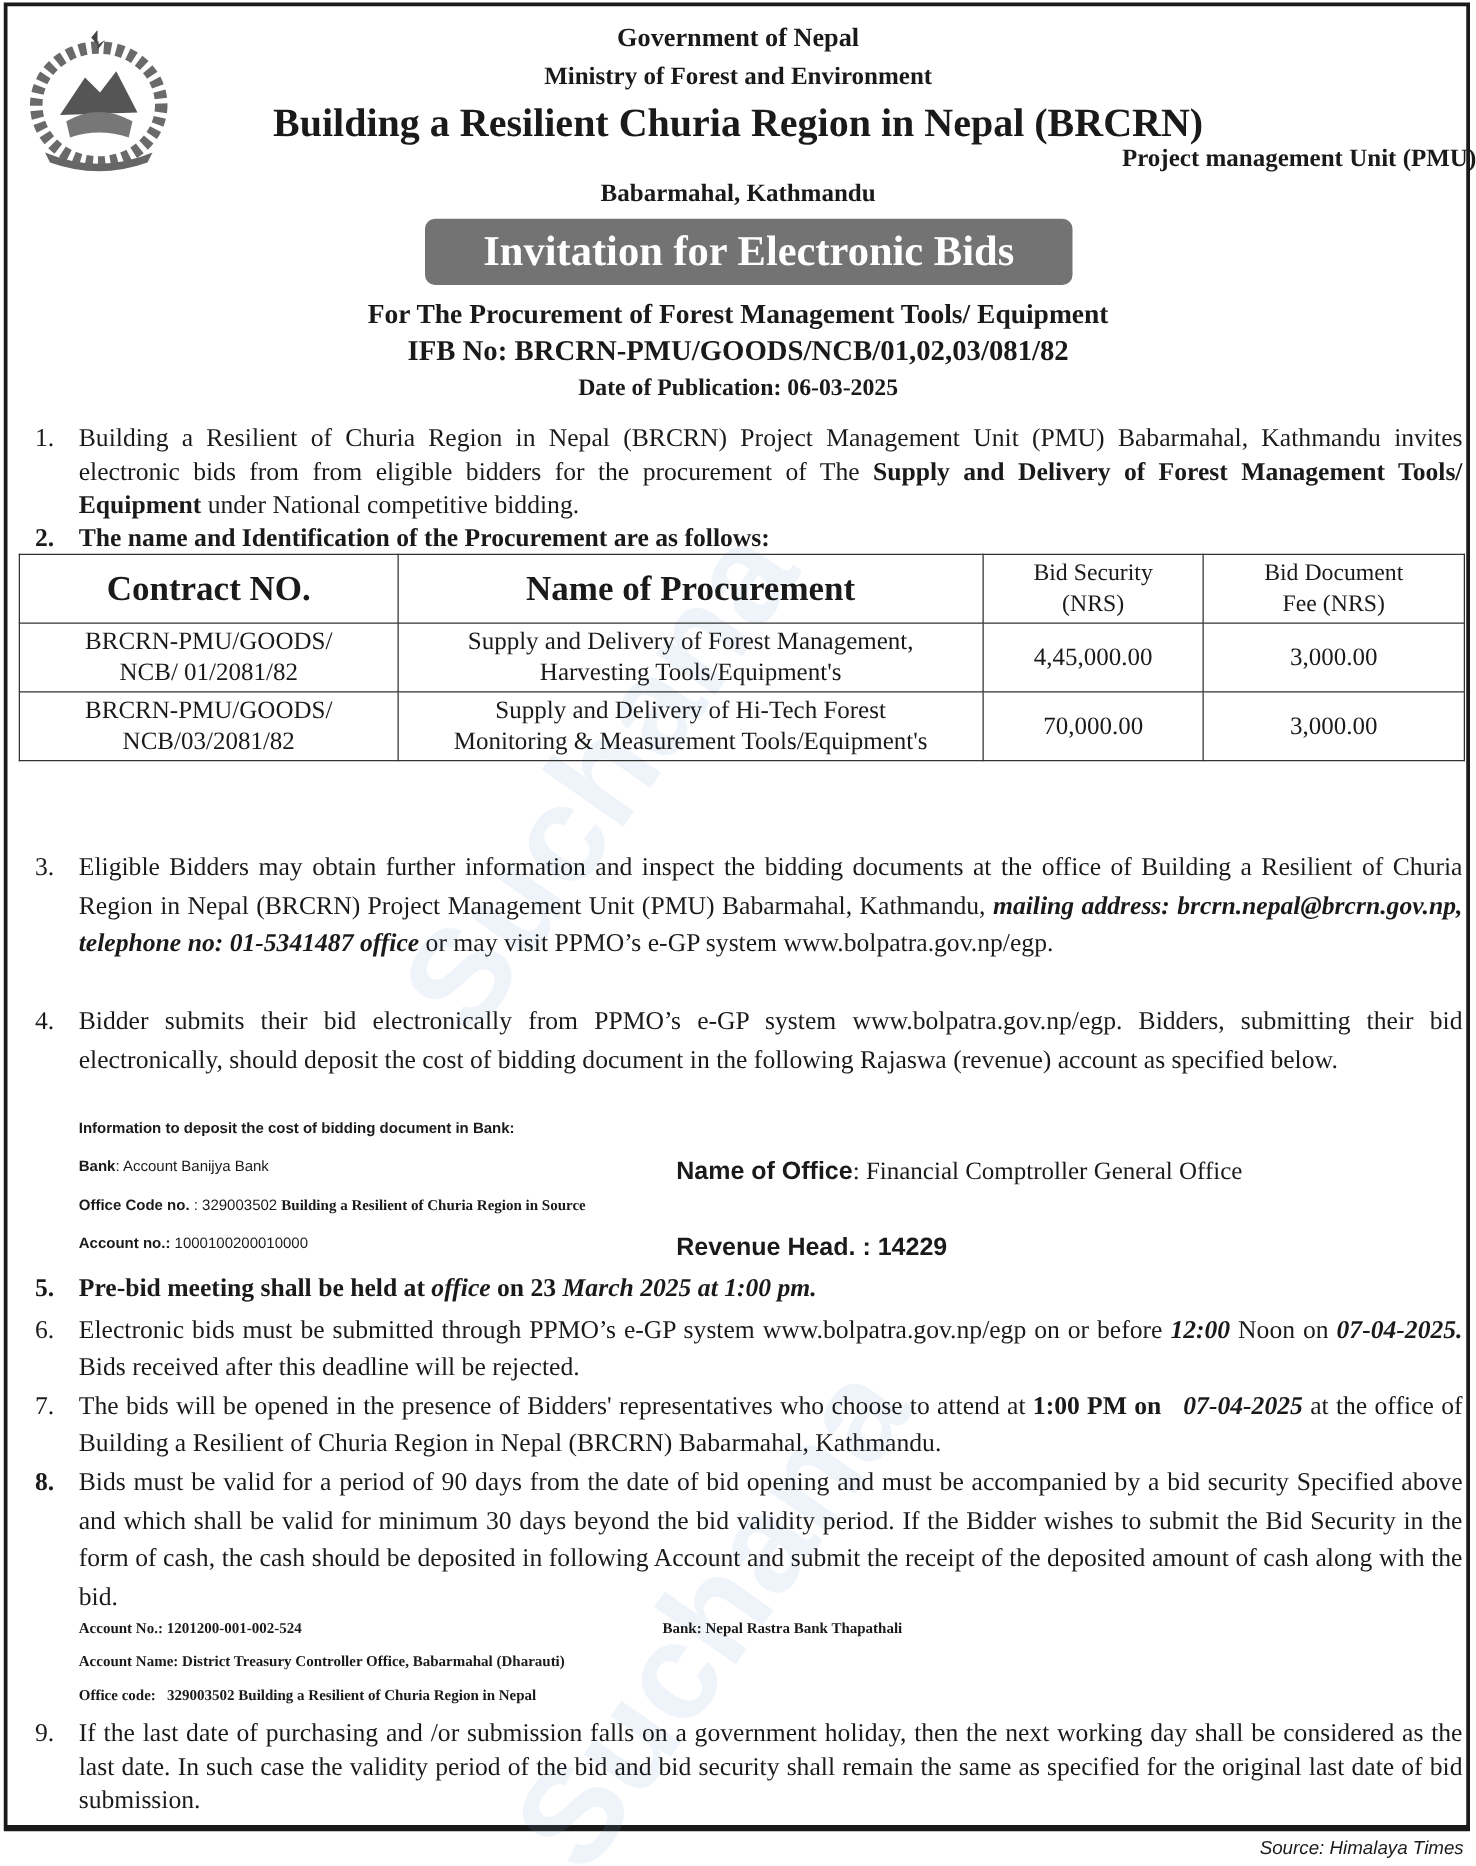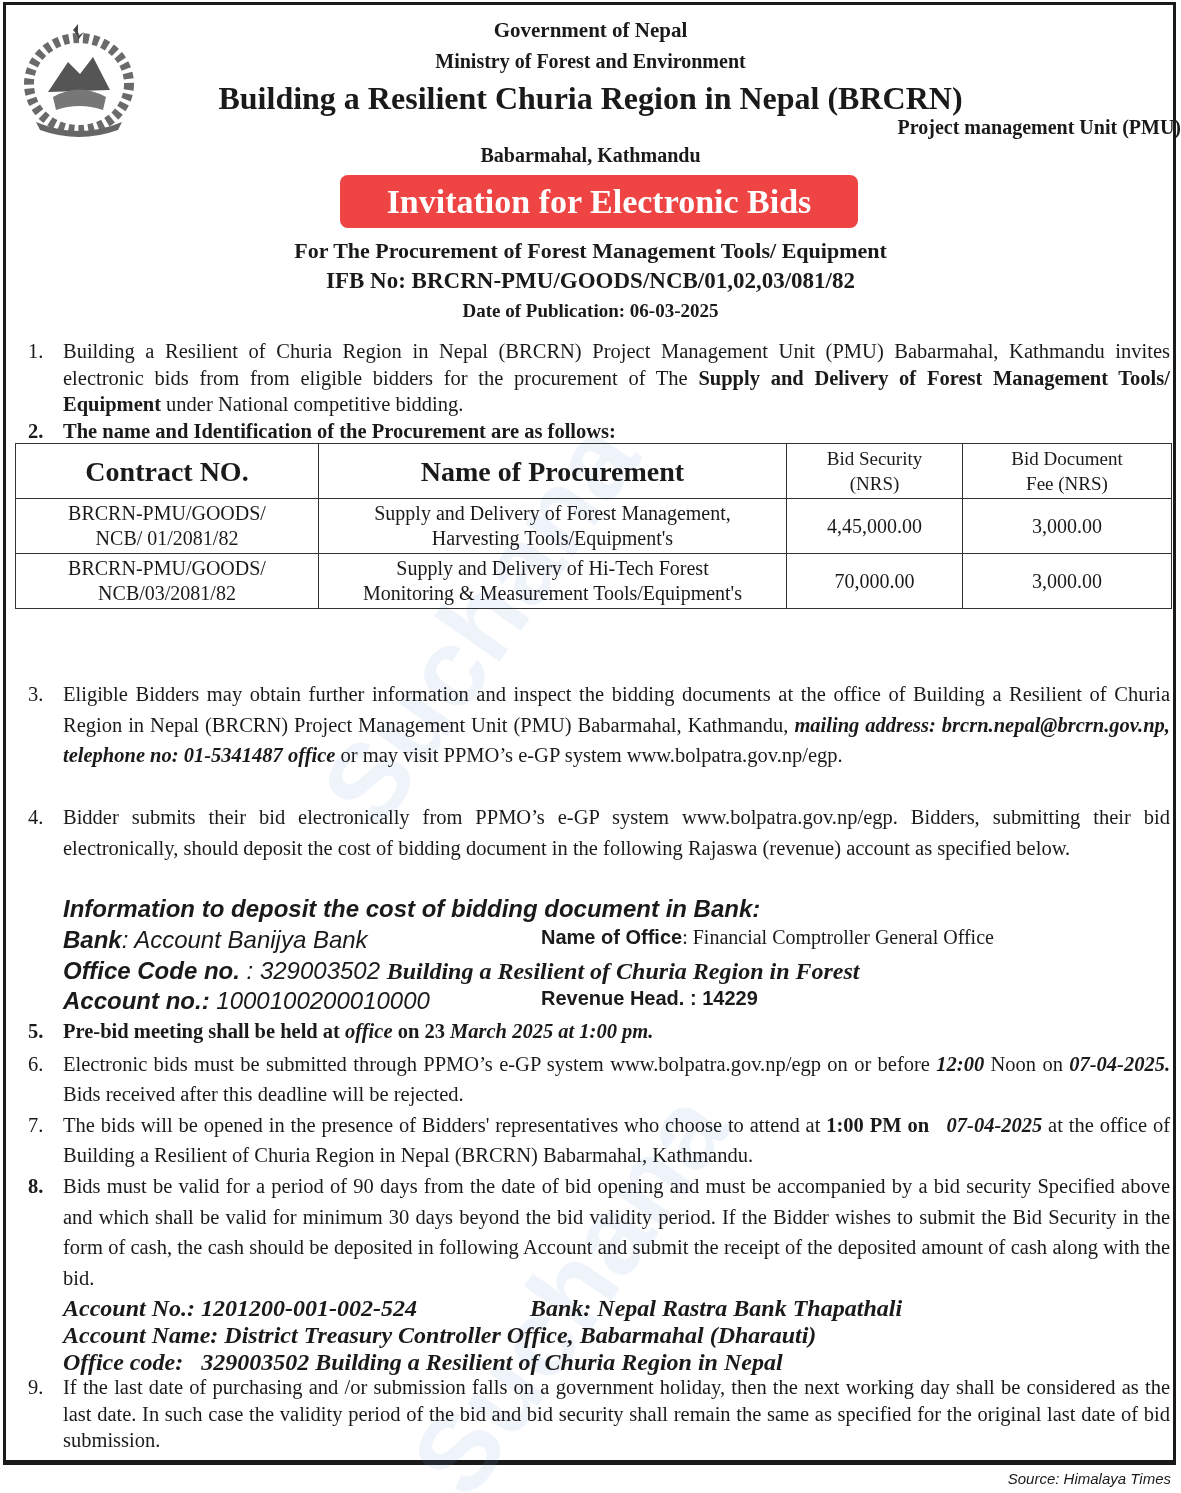--- a/index.html
+++ b/index.html
@@ -8,38 +8,38 @@
   .frame { position: absolute; left: 3px; top: 2px; width: 1167px; height: 1455px;
            border: 3px solid #1a1a1a; border-bottom-width: 5px; box-sizing: content-box; }
   .emblem { position: absolute; left: 18px; top: 22px; width: 122px; height: 118px; }
   .hdr { position: absolute; left: 0; width: 1181px; text-align: center; font-weight: bold; }
   .h1 { top: 18px; font-size: 21px; }
   .h2 { top: 50px; font-size: 20px; }
   .h3 { top: 80px; font-size: 32px; }
   .h4 { top: 116px; font-size: 20px; text-align: right; }
   .h5 { top: 144px; font-size: 20px; }
   .banner { position: absolute; left: 340px; top: 175px; width: 518px; height: 53px;
-            background: #ef4444; border-radius: 8px; color: #fff; font-weight: bold;
+            background: #737373; border-radius: 8px; color: #fff; font-weight: bold;
             font-size: 34px; display: flex; align-items: center; justify-content: center; }
   .sub1 { top: 238px; font-size: 22px; }
   .sub2 { top: 268px; font-size: 23px; }
   .sub3 { top: 300px; font-size: 19px; }
   .p { position: absolute; left: 28px; width: 1142px; font-size: 20.5px; line-height: 26.5px; }
   .p .num { position: absolute; left: 0; top: 0; width: 30px; }
   .p .txt { margin-left: 35px; text-align: justify; text-align-last: left; }
   .b { font-weight: bold; }
   .i { font-style: italic; }
   table.proc { position: absolute; left: 15px; top: 443px; width: 1157px; border-collapse: collapse;
                font-size: 20px; }
   table.proc td, table.proc th { border: 1.5px solid #333; text-align: center; line-height: 25px;
                padding: 2px 6px; font-weight: normal; }
   table.proc th.big { font-weight: bold; font-size: 28px; }
   table.proc th.small { font-size: 19px; }
   .sans { font-family: "Liberation Sans", "DejaVu Sans", sans-serif; }
-  .bankrow { position: absolute; left: 63px; font-size: 24px; font-style: italic; }
+  .bankrow { position: absolute; left: 63px; font-size: 12px; }
   .bankcol2 { position: absolute; left: 541px; font-size: 20px; }
   .source { position: absolute; right: 10px; top: 1470px; font-size: 15px; font-style: italic;
             font-family: "Liberation Sans", "DejaVu Sans", sans-serif; }
   .wm { position: absolute; color: rgba(120,160,210,0.12); font-family: "Liberation Sans", sans-serif;
         font-weight: bold; font-size: 110px; transform: rotate(-55deg); pointer-events: none; }
 </style>
 </head>
 <body>
 
 <div class="frame"></div>
@@ -119,21 +119,21 @@
 </div>
 
 <div class="bankrow sans b" style="top:895px;">Information to deposit the cost of bidding document in Bank:</div>
 <div class="bankrow sans" style="top:926px;">
   <span class="b">Bank</span><span>: Account Banijya Bank</span>
 </div>
 <div class="bankcol2" style="top:926px;">
   <span class="sans b">Name of Office</span><span>: Financial Comptroller General Office</span>
 </div>
 <div class="bankrow" style="top:957px;">
-  <span class="sans b">Office Code no.</span><span class="sans"> : 329003502 </span><span class="b">Building a Resilient of Churia Region in Forest</span>
+  <span class="sans b">Office Code no.</span><span class="sans"> : 329003502 </span><span class="b">Building a Resilient of Churia Region in Source</span>
 </div>
 <div class="bankrow sans" style="top:987px;">
   <span class="b">Account no.:</span><span> 1000100200010000</span>
 </div>
 <div class="bankcol2 sans b" style="top:987px;">Revenue Head. : 14229</div>
 
 <div class="p b" style="top:1018px;">
   <span class="num">5.</span>
   <div class="txt"><span>Pre-bid meeting shall be held at </span><span class="i">office</span><span> on 23 </span><span class="i">March 2025 at 1:00 pm.</span></div>
 </div>

